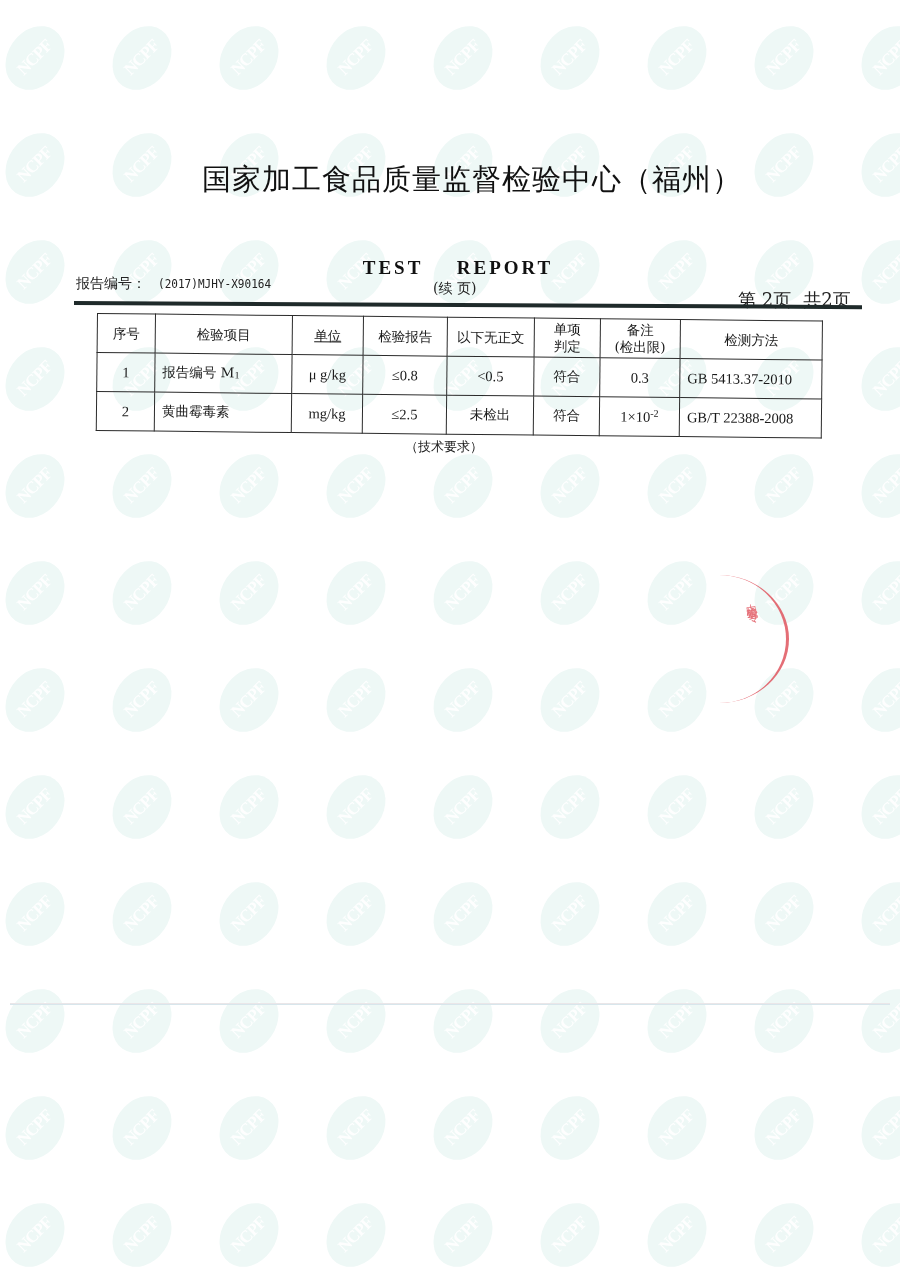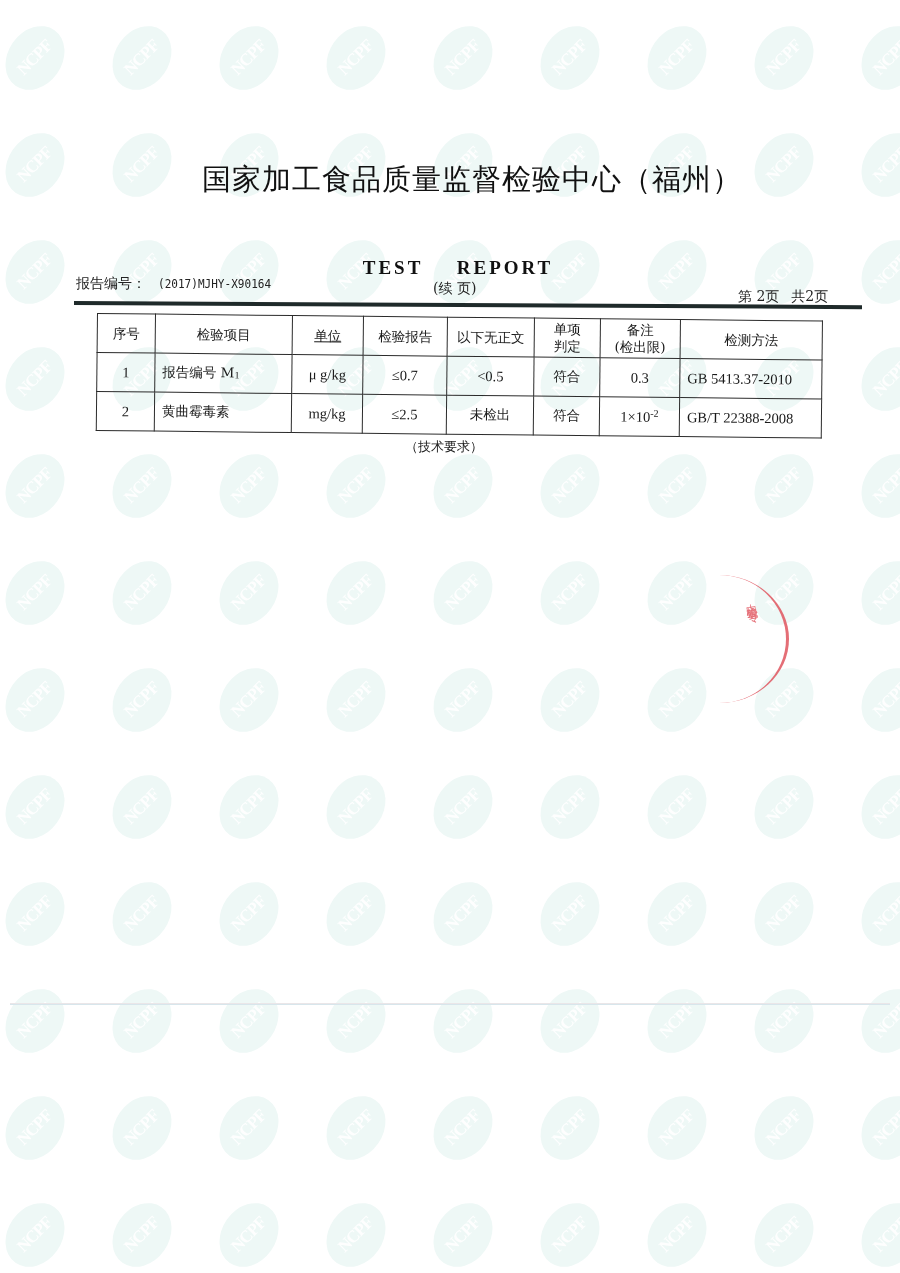--- a/index.html
+++ b/index.html
@@ -43,21 +43,21 @@
       position: absolute; top: 257px; left: 0; width: 916px; text-align: center;
       font-family: "Liberation Serif", serif; font-weight: bold; font-size: 19px;
       letter-spacing: 3px; word-spacing: 26px; color: #111;
     }
     .report-no {
       position: absolute; top: 275px; left: 76px; font-size: 14px; color: #222;
     }
     .report-no .label { margin-right: 12px; }
     .report-no .value { font-family: "DejaVu Sans Mono", "Liberation Mono", monospace; font-size: 13px; transform: scaleX(0.85); display: inline-block; transform-origin: left; }
     .continued { position: absolute; top: 280px; left: 433px; font-size: 14px; color: #222; }
-    .page-info { position: absolute; top: 288px; left: 738px; font-size: 14px; color: #222; }
+    .page-info { position: absolute; top: 288px; left: 738px; font-size: 18px; color: #222; }
     .page-info span + span { margin-left: 12px; }
     .rule {
       position: absolute; top: 301px; left: 74px; width: 788px; height: 4px;
       background: #1f2a2a; transform: rotate(0.3deg); transform-origin: left;
     }
     .table-wrap {
       position: absolute; top: 313px; left: 97px;
       transform: rotate(0.6deg); transform-origin: left top;
     }
     table { border-collapse: collapse; font-size: 13.5px; color: #1a1a1a; }
@@ -444,21 +444,21 @@
             <div>(检出限)</div>
           </th>
           <th class="c8">检测方法</th>
         </tr>
       </thead>
       <tbody>
         <tr>
           <td class="latin">1</td>
           <td class="left"><span>报告编号 M</span><sub class="s latin">1</sub></td>
           <td class="latin">μ g/kg</td>
-          <td class="latin">≤0.7</td>
+          <td class="latin">≤0.8</td>
           <td class="latin">&lt;0.5</td>
           <td>符合</td>
           <td class="latin"><span>0.3</span><sup class="s"></sup></td>
           <td class="left latin">GB 5413.37-2010</td>
         </tr>
         <tr>
           <td class="latin">2</td>
           <td class="left"><span>黄曲霉毒素</span><sub class="s latin"></sub></td>
           <td class="latin">mg/kg</td>
           <td class="latin">≤2.5</td>

